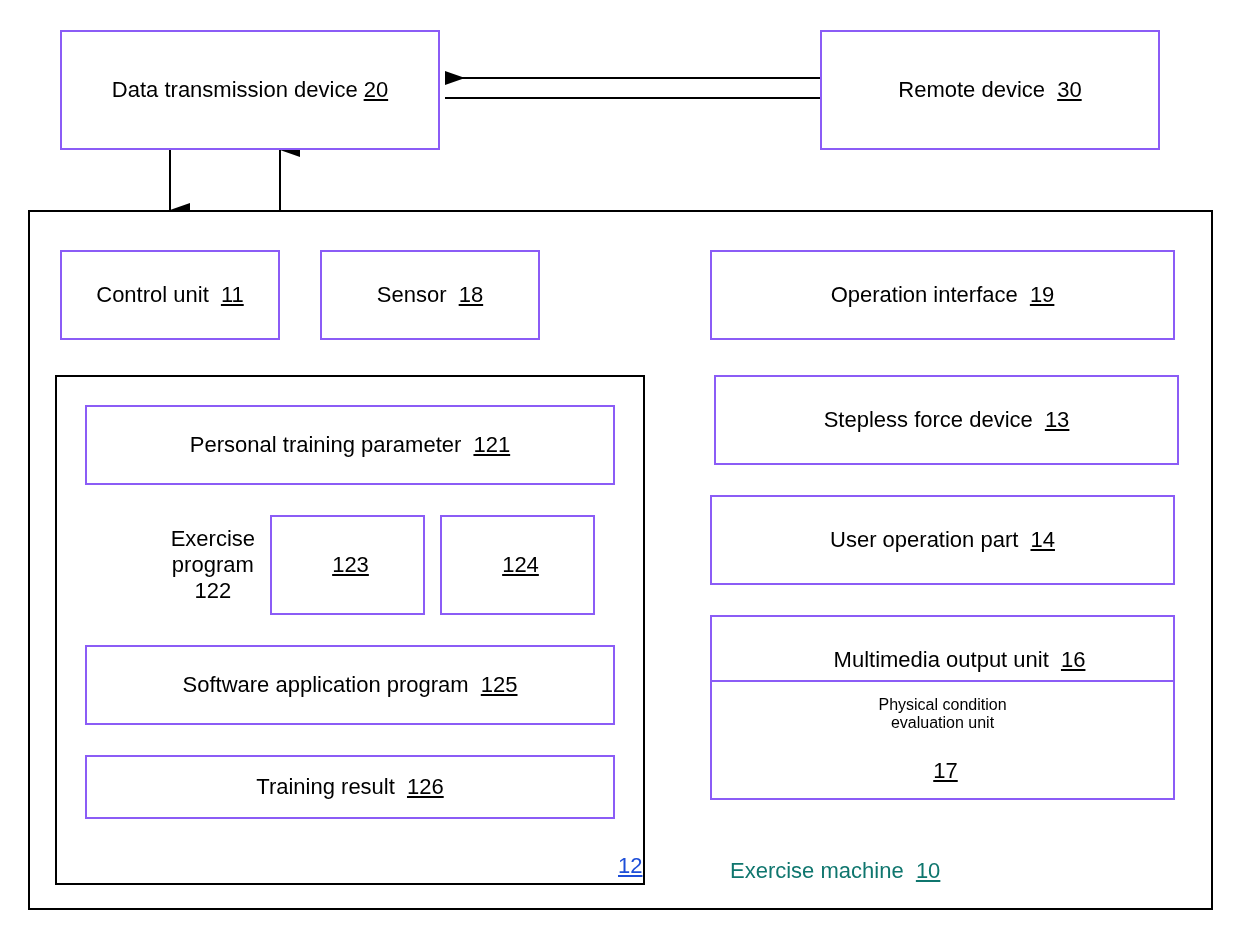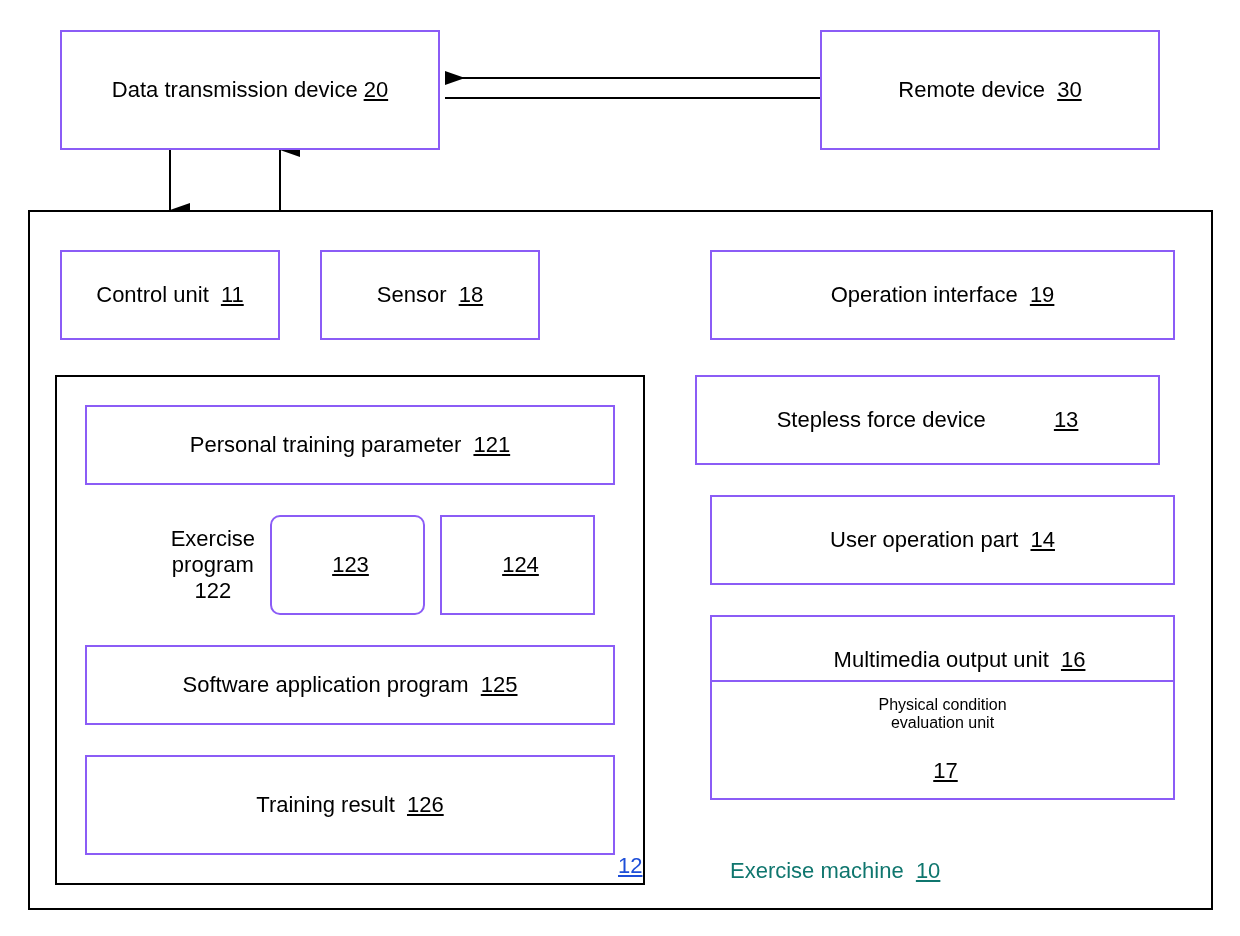--- a/index.html
+++ b/index.html
@@ -97,51 +97,51 @@
       display: flex;
       align-items: center;
       justify-content: flex-end;
       text-align: center;
       font-size: 22px;
     }
 
     
     #box-123 {
       left: 270px; top: 515px;
-      width: 155px; height: 100px; border-radius: 10px;
+      width: 155px; height: 100px;
     }
     
     #box-124 {
       left: 440px; top: 515px;
       width: 155px; height: 100px;
     }
 
     
     #box-125 {
       left: 85px; top: 645px;
       width: 530px; height: 80px;
     }
 
     
     #box-126 {
       left: 85px; top: 755px;
-      width: 530px; height: 100px;
+      width: 530px; height: 64px;
     }
 
     
     
     #box-oi {
       left: 710px; top: 250px;
       width: 465px; height: 90px;
     }
 
     
     #box-sfd {
-      left: 695px; top: 375px;
-      width: 465px; height: 90px; gap: 28px;
+      left: 714px; top: 375px;
+      width: 465px; height: 90px;
     }
 
     
     #box-uop {
       left: 710px; top: 495px;
       width: 465px; height: 90px;
     }
 
     
     #box-mou {

